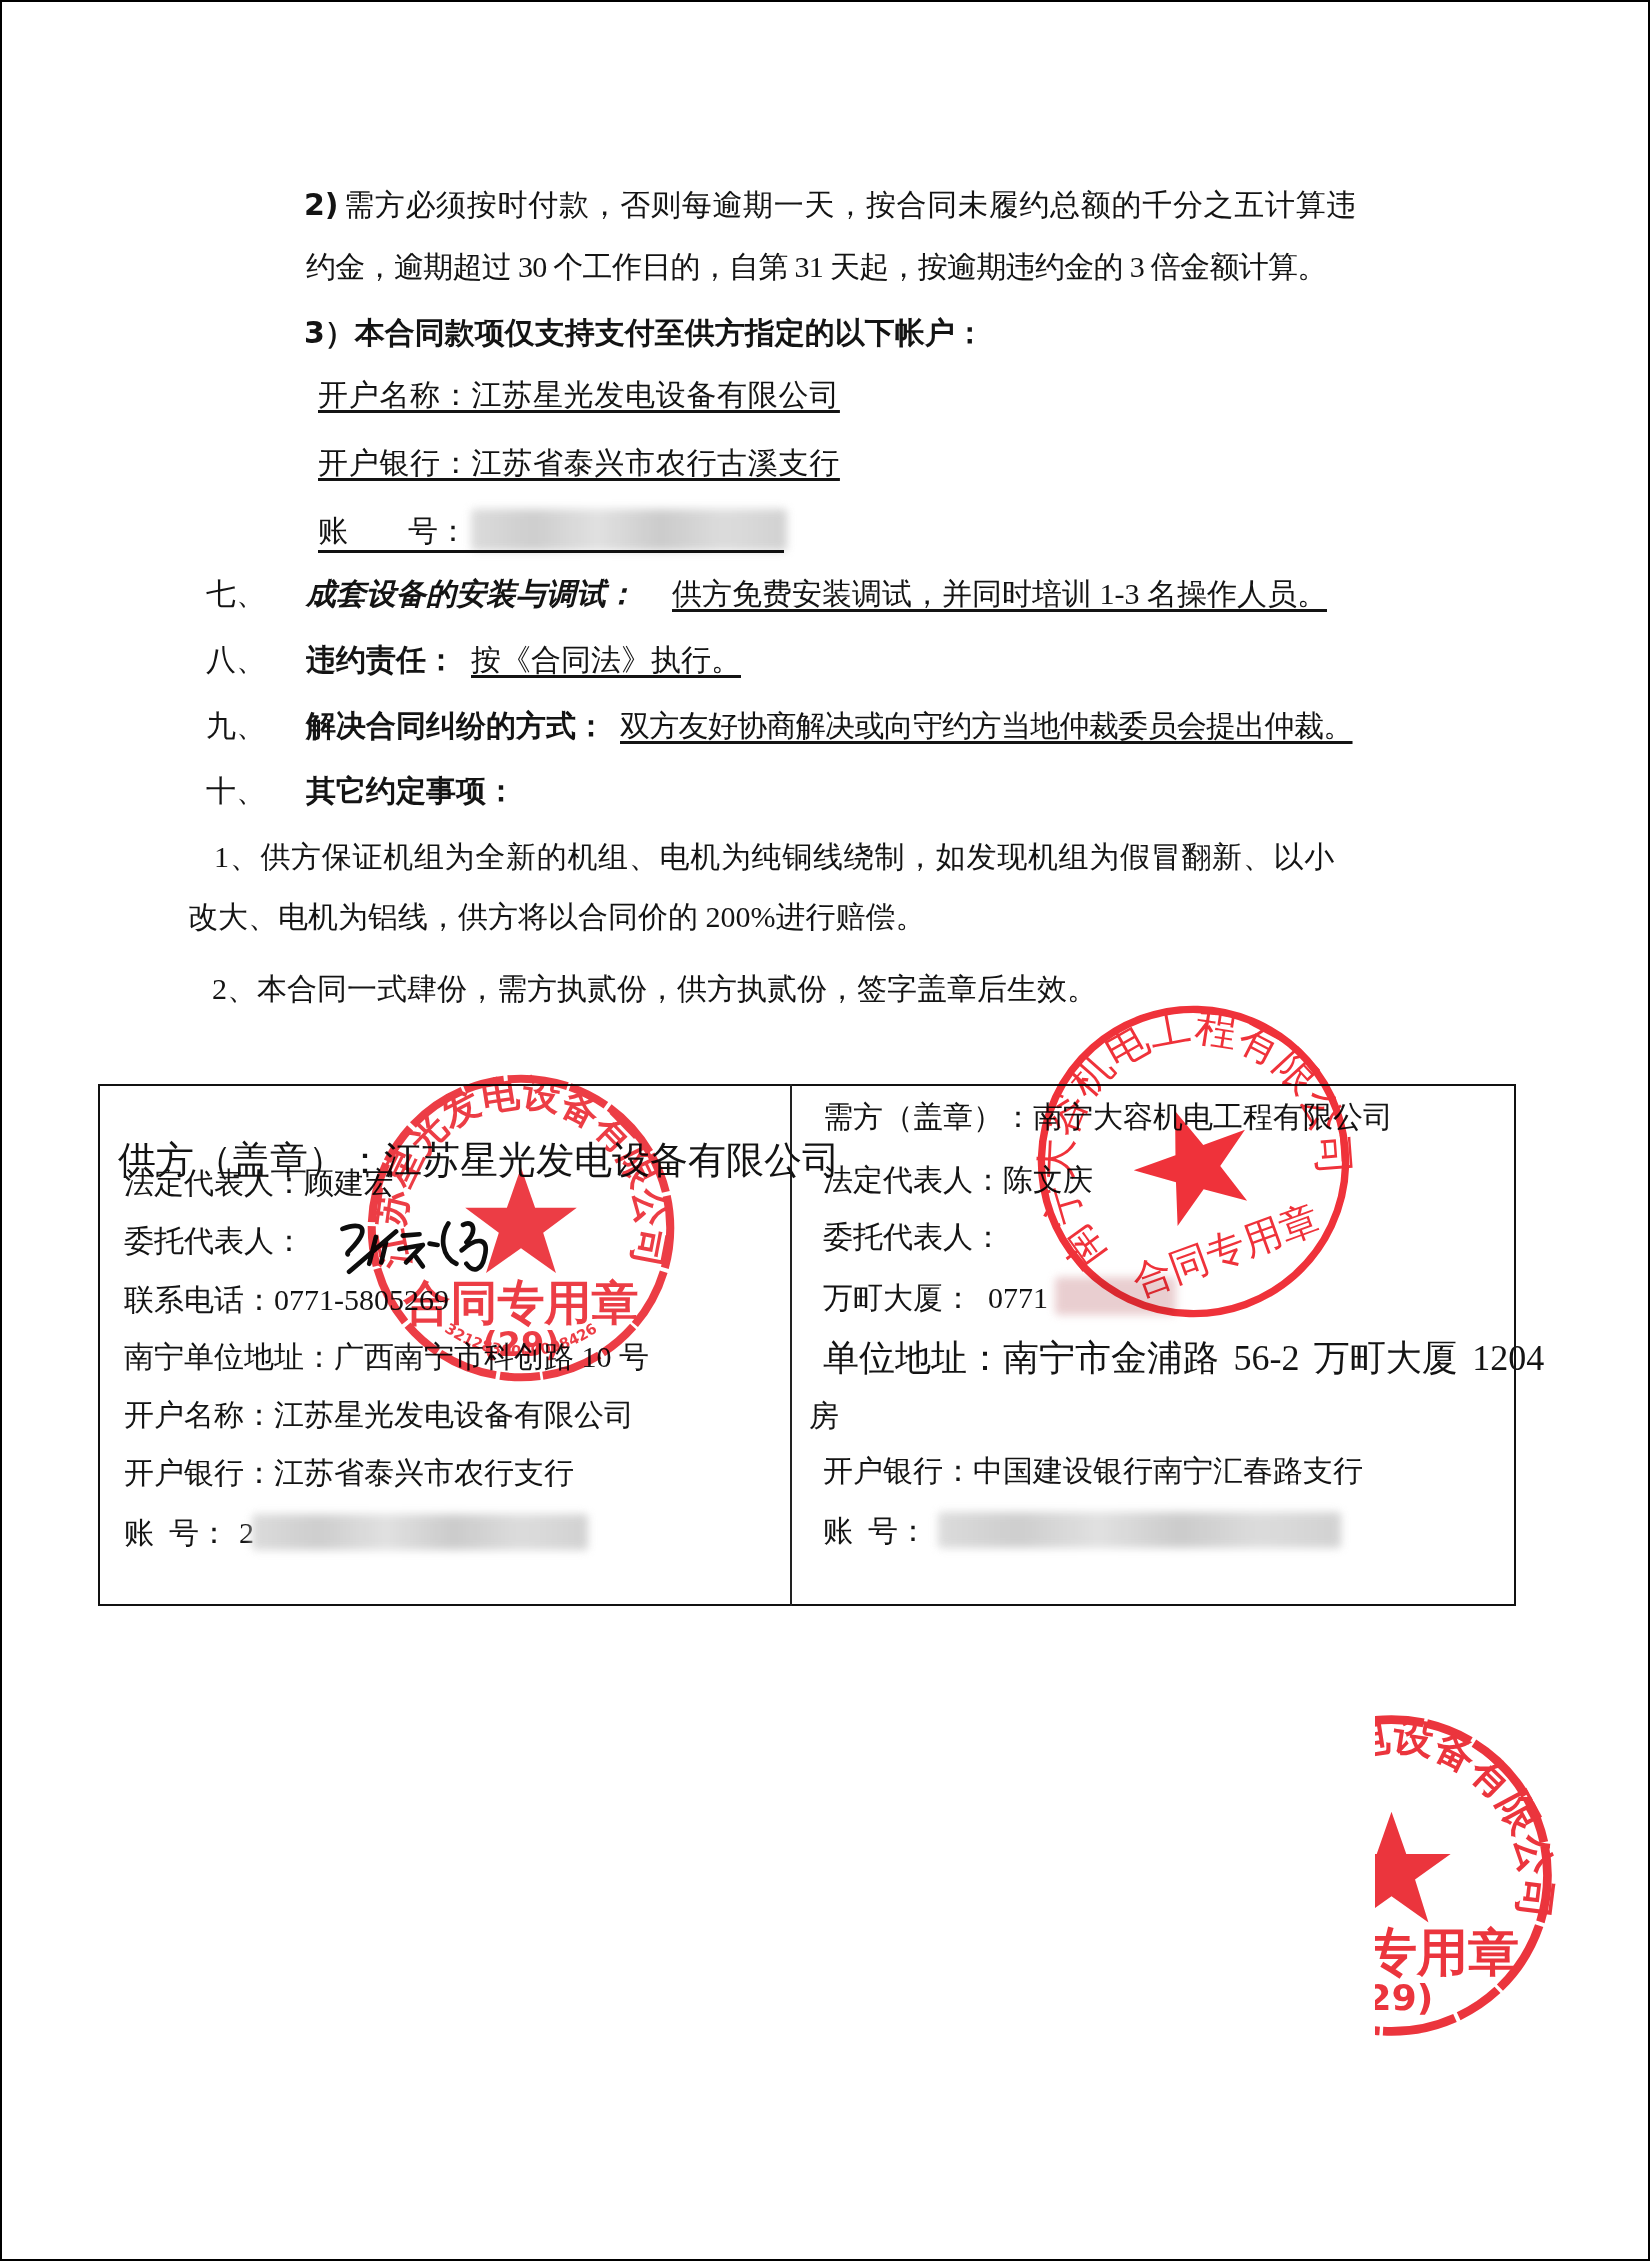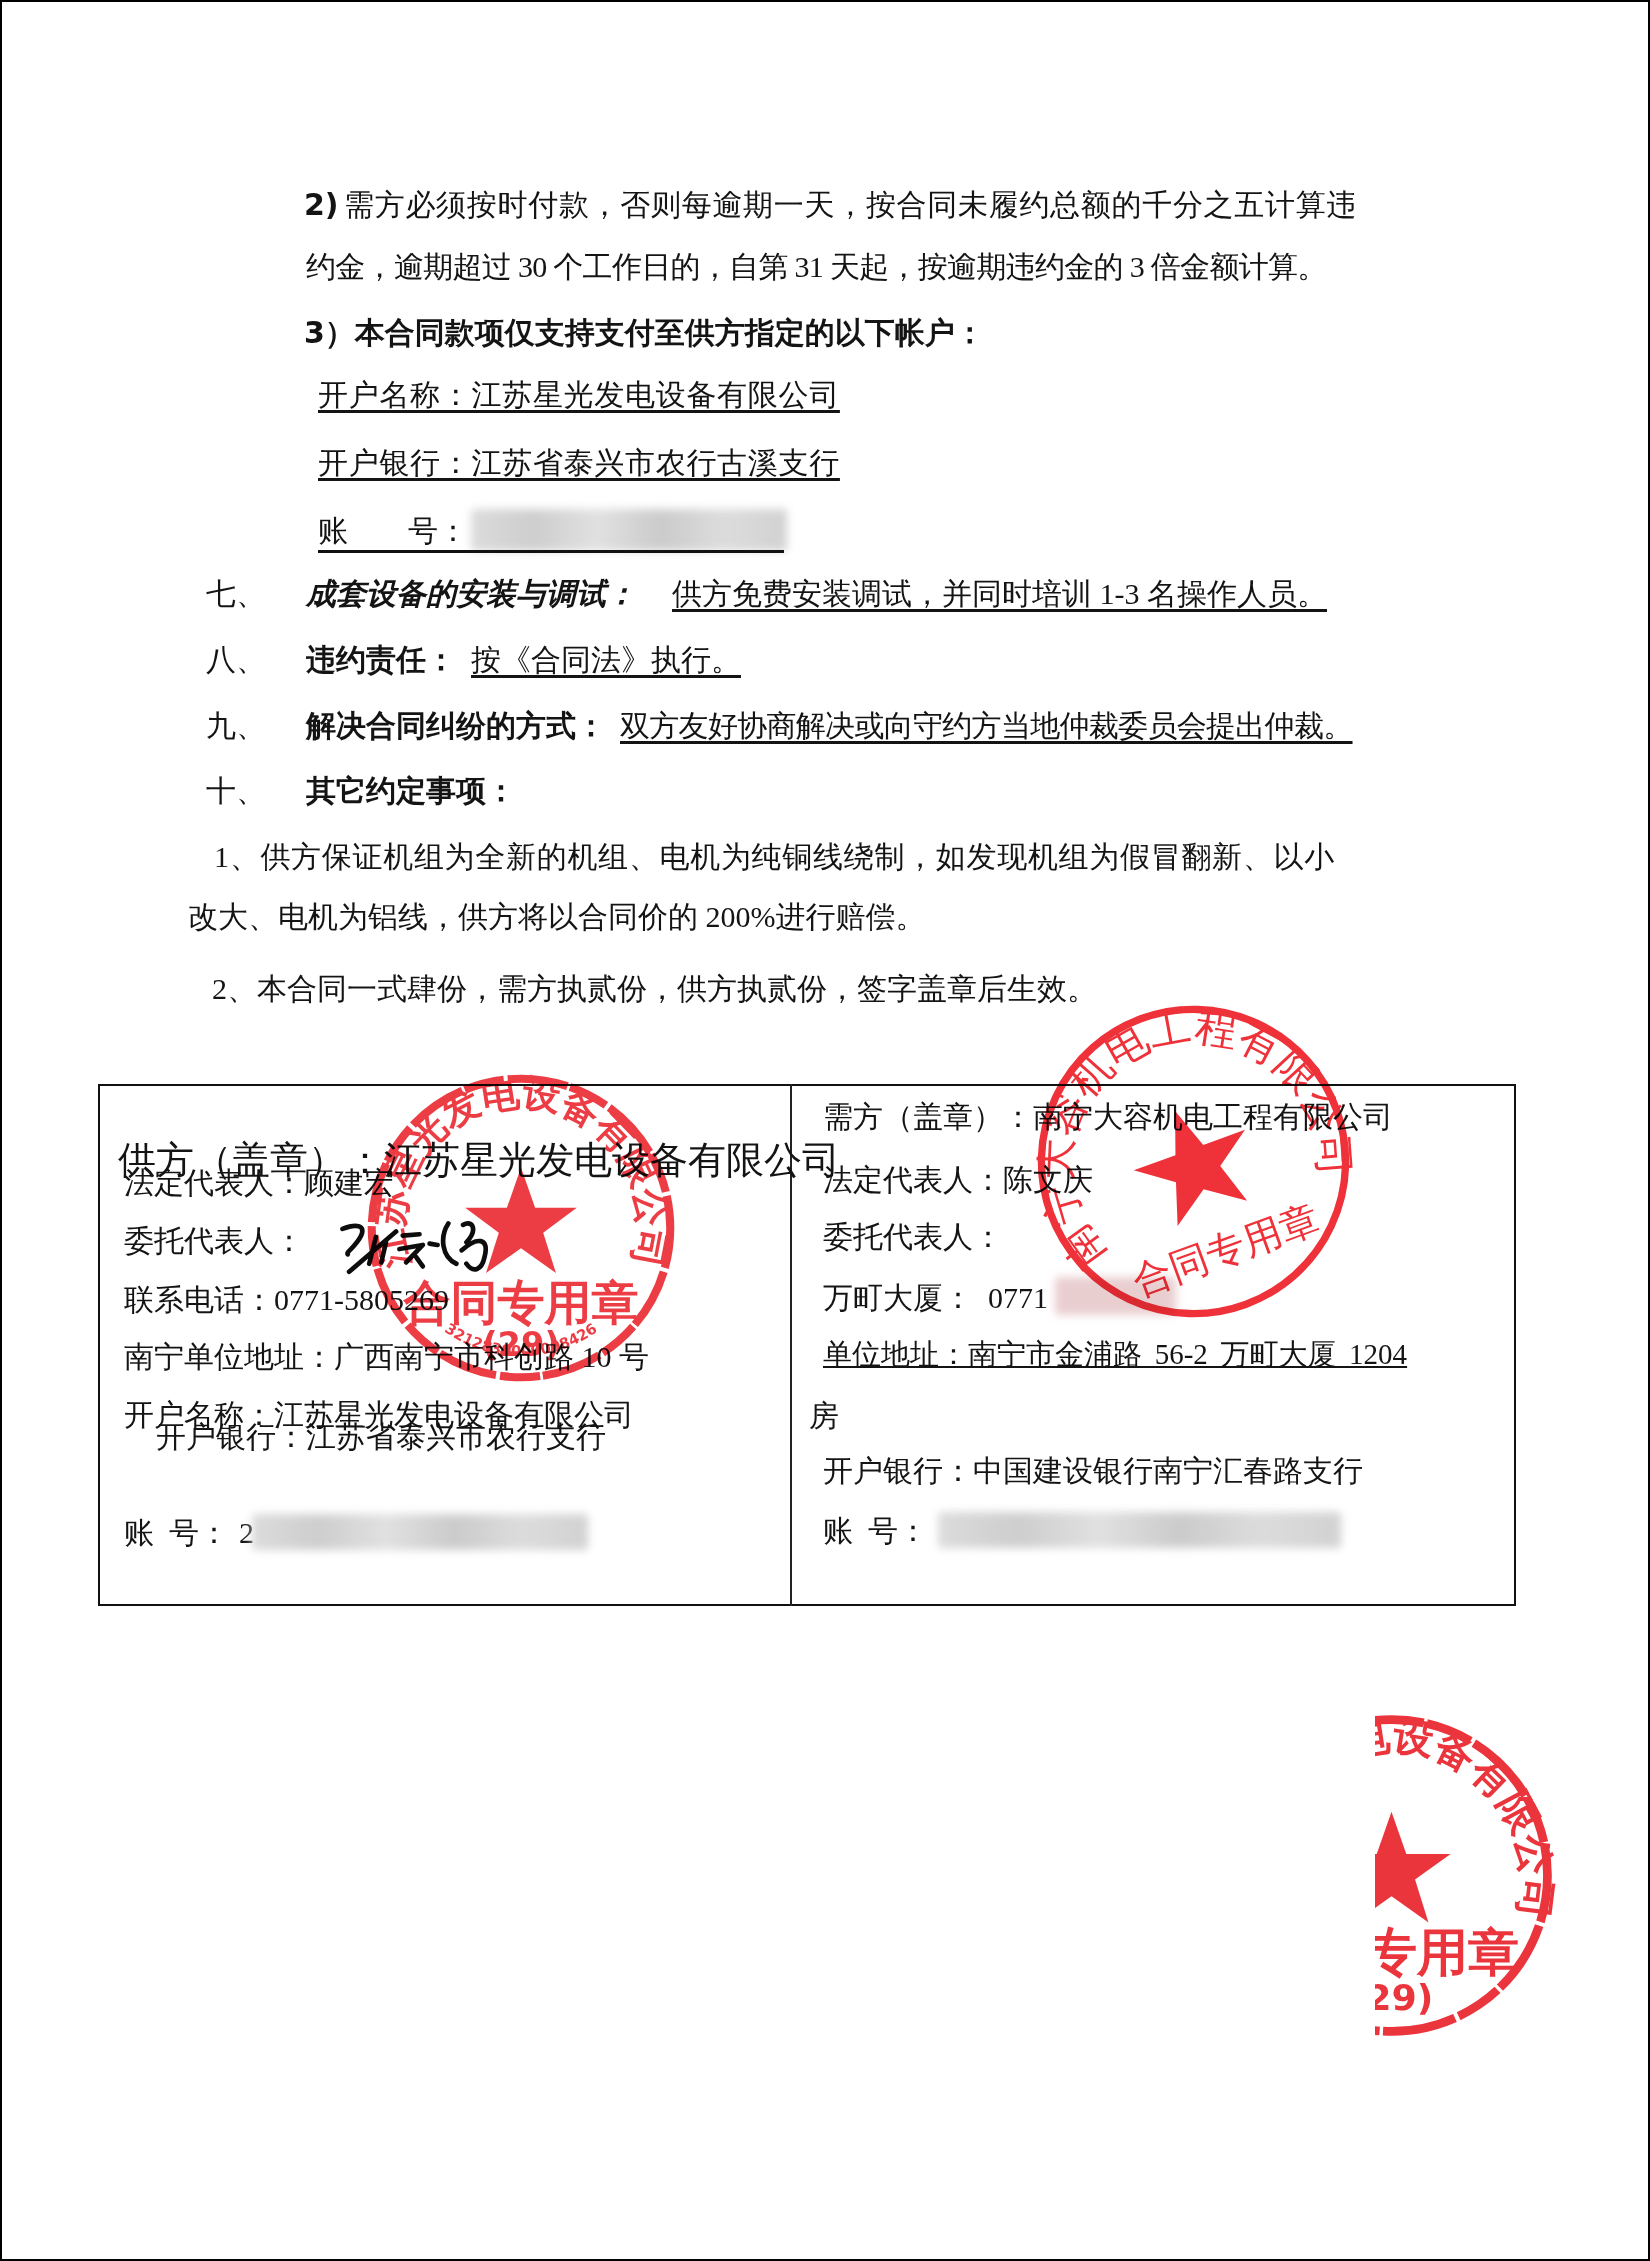--- a/index.html
+++ b/index.html
@@ -50,41 +50,41 @@
 
 <div class="tbl"></div>
 <div class="divider"></div>
 
 <div class="t" style="left:118px;top:1109px;font-size:38px;margin-top:32px;">供方（盖章）：江苏星光发电设备有限公司</div>
 <div class="t" style="left:124px;top:1168px;font-size:30px;">法定代表人：顾建宏</div>
 <div class="t" style="left:124px;top:1226px;font-size:30px;">委托代表人：</div>
 <div class="t" style="left:124px;top:1285px;font-size:30px;">联系电话：0771-5805269</div>
 <div class="t" style="left:124px;top:1342px;font-size:30px;">南宁单位地址：广西南宁市科创路 10 号</div>
 <div class="t" style="left:124px;top:1400px;font-size:30px;">开户名称：江苏星光发电设备有限公司</div>
-<div class="t" style="left:124px;top:1422px;font-size:30px;margin-left:32px;">开户银行：江苏省泰兴市农行支行</div>
+<div class="t" style="left:124px;top:1458px;font-size:30px;">开户银行：江苏省泰兴市农行支行</div>
 <div class="t" style="left:124px;top:1518px;font-size:30px;white-space:pre;">账  号：</div>
 <div class="t" style="left:239px;top:1518px;font-size:30px;">2</div>
 <div class="blur" style="left:252px;top:1514px;width:336px;height:36px;"></div>
 
 <svg class="seal" style="left:329px;top:1210px;" width="181" height="74" viewBox="0 0 270 110">
   <g fill="none" stroke="#0d0d0d" stroke-width="7" stroke-linecap="round" stroke-linejoin="round">
     <path d="M20 28 C40 20 55 22 48 38 C40 55 25 62 28 66"></path>
     <path d="M30 92 L100 32 M70 40 L60 80 M85 48 L78 78"></path>
     <path d="M110 38 L135 36 M105 58 L140 52 L115 78 M130 70 L140 84 M150 50 L162 52"></path>
     <path d="M178 20 C165 40 168 70 190 80 M200 22 C215 14 222 30 205 48 M198 60 C220 40 240 40 232 70 C228 90 215 94 205 80"></path>
   </g>
 </svg>
 
 <div class="t" style="left:823px;top:1102px;font-size:30px;">需方（盖章）：南宁大容机电工程有限公司</div>
 <div class="t" style="left:823px;top:1165px;font-size:30px;text-align:center;">法定代表人：陈文庆</div>
 <div class="t" style="left:823px;top:1222px;font-size:30px;">委托代表人：</div>
 <div class="t" style="left:823px;top:1283px;font-size:30px;">万町大厦：</div>
 <div class="t" style="left:988px;top:1283px;font-size:30px;">0771</div>
 <div class="blur" style="left:1055px;top:1277px;width:121px;height:38px;background:#e7c9cb;"></div>
-<div class="t" style="left:823px;top:1340px;font-size:29px;word-spacing:5.4px;text-decoration:underline;">单位地址：南宁市金浦路 56-2 万町大厦 1204</div>
+<div class="t" style="left:823px;top:1340px;font-size:36px;word-spacing:5.4px;">单位地址：南宁市金浦路 56-2 万町大厦 1204</div>
 <div class="t" style="left:809px;top:1401px;font-size:30px;">房</div>
 <div class="t" style="left:823px;top:1456px;font-size:30px;">开户银行：中国建设银行南宁汇春路支行</div>
 <div class="t" style="left:823px;top:1516px;font-size:30px;white-space:pre;">账  号：</div>
 <div class="blur" style="left:938px;top:1512px;width:403px;height:36px;"></div>
 
 <svg class="seal" style="left:363px;top:1070px;opacity:0.82;mix-blend-mode:multiply;" width="316" height="316" viewBox="0 0 470 470">
   <defs>
     <path id="arcS" d="M75 300 A175 175 0 1 1 395 300"></path>
     <path id="arcSB" d="M110 380 A195 195 0 0 0 360 380"></path>
   </defs>

